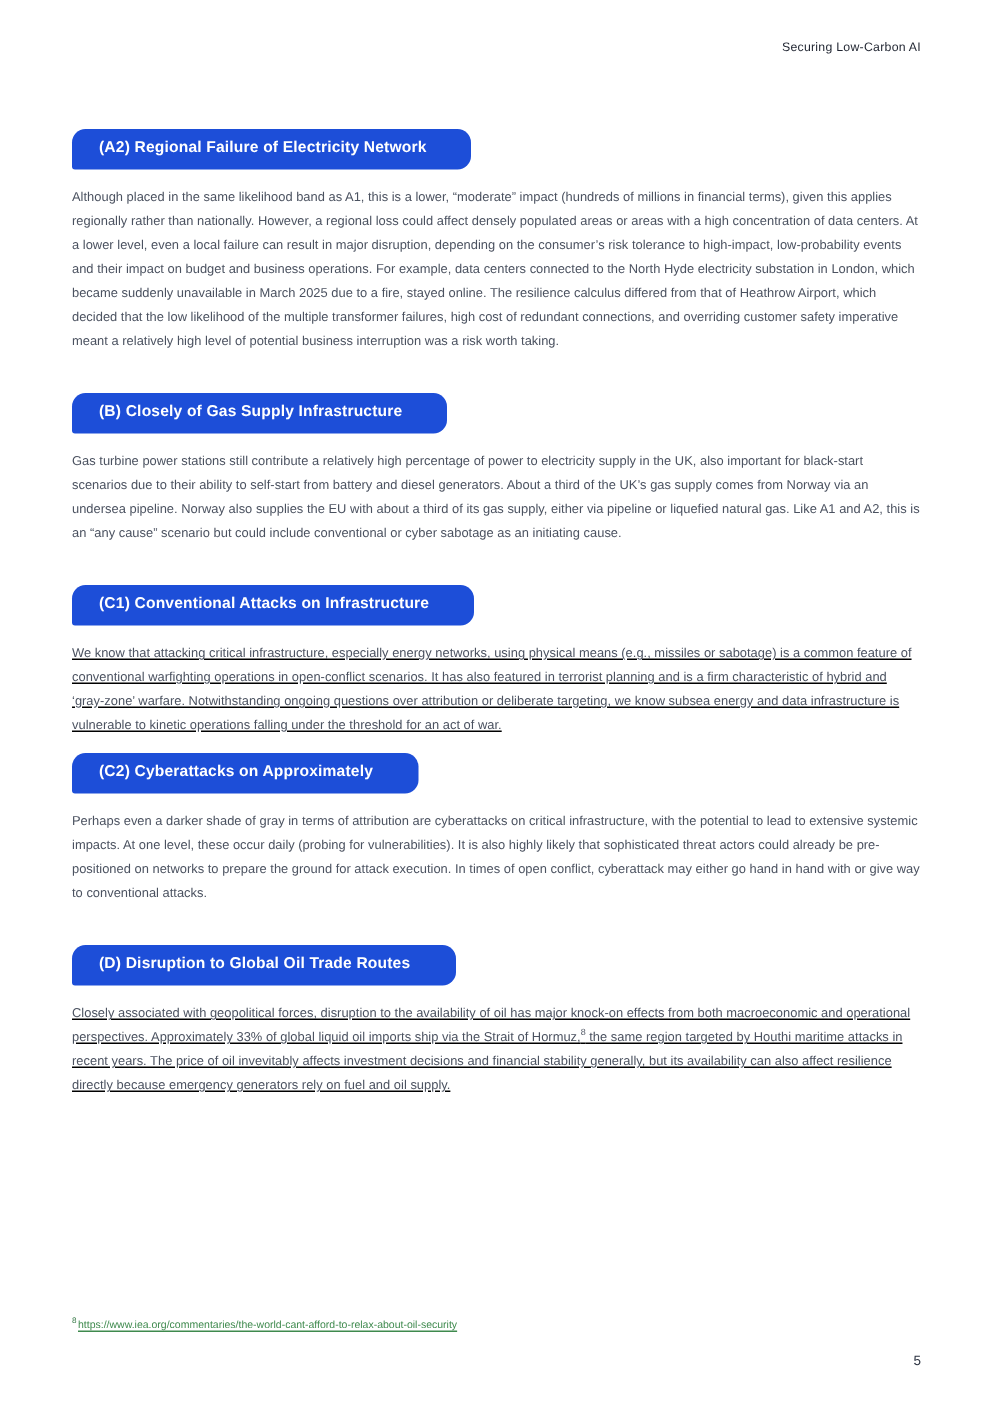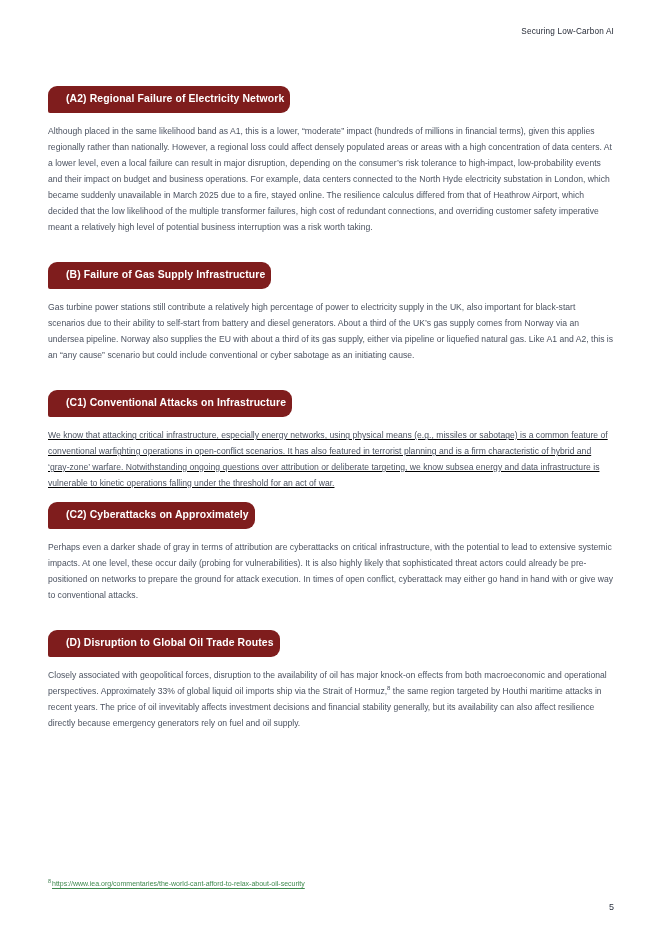--- a/index.html
+++ b/index.html
@@ -40,31 +40,32 @@
     left: 48px;
     top: 86px;
     width: 566px;
   }
 
   .section {
     margin-bottom: 24px;
   }
   .section:last-of-type {
     margin-bottom: 0;
+    text-decoration: underline;
   }
 
   .badge {
     display: inline-block;
-    background: #7f1d1d;
+    background: #1d4ed8;
     color: #ffffff;
     font-size: 10.4px;
     font-weight: 700;
     letter-spacing: 0.12px;
     line-height: 1;
-    padding: 8px 6px 9px 18px;
+    padding: 8px 30px 9px 18px;
     border-radius: 9px 9px 9px 2px;
     white-space: nowrap;
   }
 
   .para {
     margin: 11px 0 0 0;
     font-size: 8.6px;
     line-height: 15.9px;
     color: #4b5260;
     text-align: left;
@@ -123,21 +124,21 @@
   <div class="running-header">Securing Low-Carbon AI</div>
 
   <div class="content">
 
     <div class="section sec-a2">
       <div class="badge">(A2) Regional Failure of Electricity Network</div>
       <p class="para">Although placed in the same likelihood band as A1, this is a lower, “moderate” impact (hundreds of millions in financial terms), given this applies regionally rather than nationally. However, a regional loss could affect densely populated areas or areas with a high concentration of data centers. At a lower level, even a local failure can result in major disruption, depending on the consumer’s risk tolerance to high-impact, low-probability events and their impact on budget and business operations. For example, data centers connected to the North Hyde electricity substation in London, which became suddenly unavailable in March 2025 due to a fire, stayed online. The resilience calculus differed from that of Heathrow Airport, which decided that the low likelihood of the multiple transformer failures, high cost of redundant connections, and overriding customer safety imperative meant a relatively high level of potential business interruption was a risk worth taking.</p>
     </div>
 
     <div class="section sec-b">
-      <div class="badge">(B) Failure of Gas Supply Infrastructure</div>
+      <div class="badge">(B) Closely of Gas Supply Infrastructure</div>
       <p class="para">Gas turbine power stations still contribute a relatively high percentage of power to electricity supply in the UK, also important for black-start scenarios due to their ability to self-start from battery and diesel generators. About a third of the UK’s gas supply comes from Norway via an undersea pipeline. Norway also supplies the EU with about a third of its gas supply, either via pipeline or liquefied natural gas. Like A1 and A2, this is an “any cause” scenario but could include conventional or cyber sabotage as an initiating cause.</p>
     </div>
 
     <div class="section sec-c1">
       <div class="badge">(C1) Conventional Attacks on Infrastructure</div>
       <p class="para">We know that attacking critical infrastructure, especially energy networks, using physical means (e.g., missiles or sabotage) is a common feature of conventional warfighting operations in open-conflict scenarios. It has also featured in terrorist planning and is a firm characteristic of hybrid and ‘gray-zone’ warfare. Notwithstanding ongoing questions over attribution or deliberate targeting, we know subsea energy and data infrastructure is vulnerable to kinetic operations falling under the threshold for an act of war.</p>
     </div>
 
     <div class="section sec-c2">
       <div class="badge">(C2) Cyberattacks on Approximately</div>

